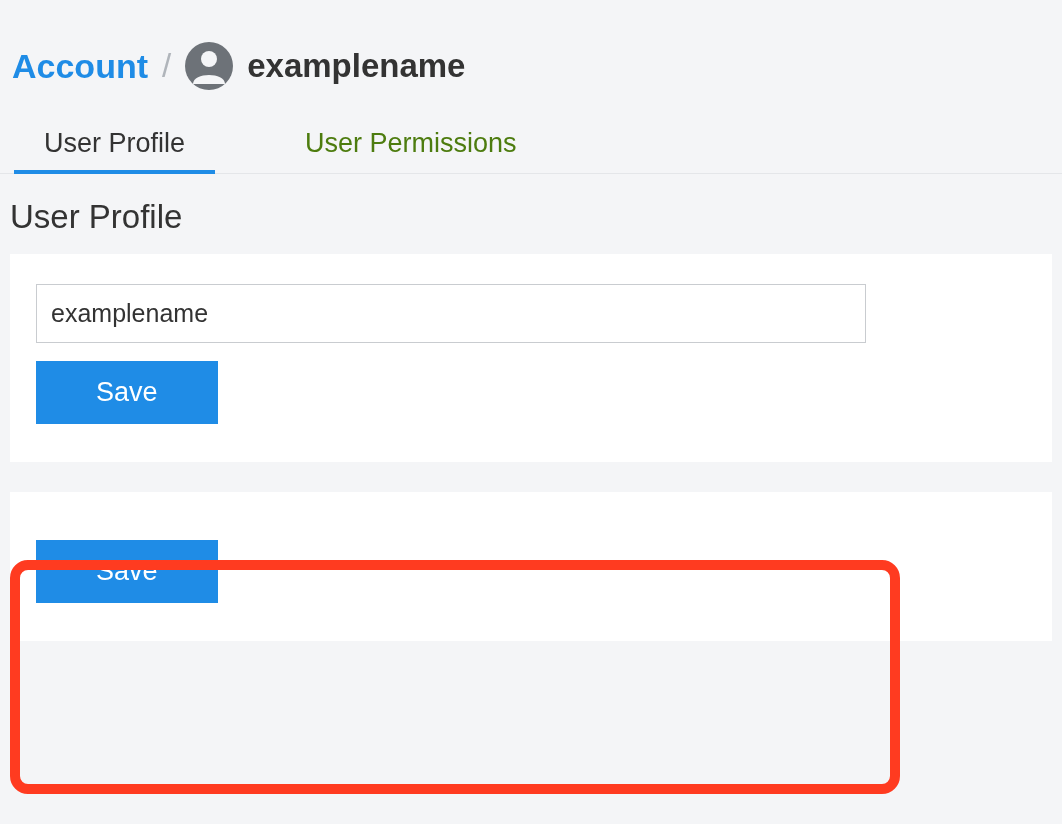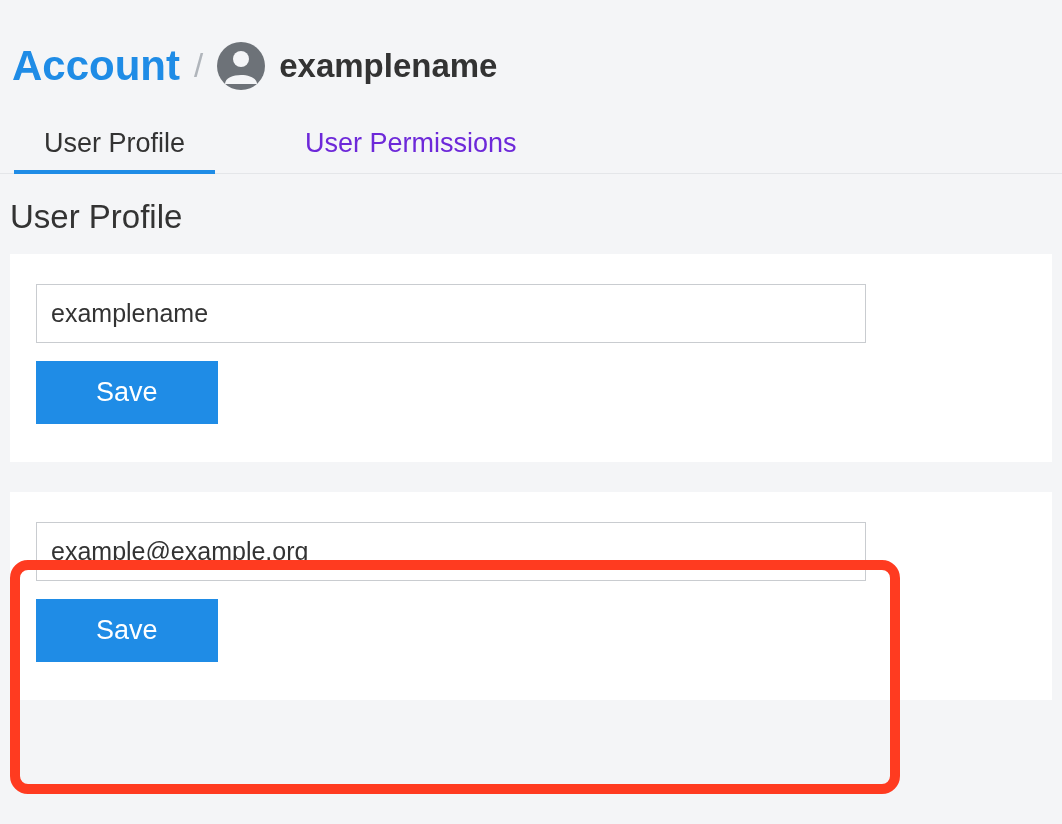--- a/index.html
+++ b/index.html
@@ -15,21 +15,21 @@
       overflow: hidden;
     }
     .breadcrumb {
       display: flex;
       align-items: center;
       padding: 42px 12px 10px 12px;
       gap: 14px;
     }
     .breadcrumb-link {
       color: #1f8ce6;
-      font-size: 42px;
+      font-size: 34px;
       font-weight: 600;
       cursor: pointer;
     }
     .breadcrumb-sep {
       color: #b0b5bb;
       font-size: 33px;
       font-weight: 400;
     }
     .avatar-icon {
       width: 48px;
@@ -45,21 +45,21 @@
       display: flex;
       padding: 18px 0 0 14px;
       border-bottom: 1px solid #e4e6e9;
       gap: 60px;
     }
     .tab {
       font-size: 27px;
       padding: 10px 30px 14px 30px;
       cursor: pointer;
       position: relative;
-      color: #6d28d9;
+      color: #4d7c0f;
     }
     .tab.active {
       color: #333;
     }
     .tab.active::after {
       content: "";
       position: absolute;
       left: 0;
       right: 0;
       bottom: -1px;
@@ -136,17 +136,16 @@
 </div>
 
 <h2 class="page-title">User Profile</h2>
 
 <div class="card">
   <input type="text" class="text-input" value="examplename" style="">
   <button class="save-btn">Save</button>
 </div>
 
 <div class="card">
-  <input type="text" class="text-input" value="example@example.org" style="">
   <button class="save-btn">Save</button>
 </div>
 
 <div class="highlight-box"></div>
 
 </body></html>

